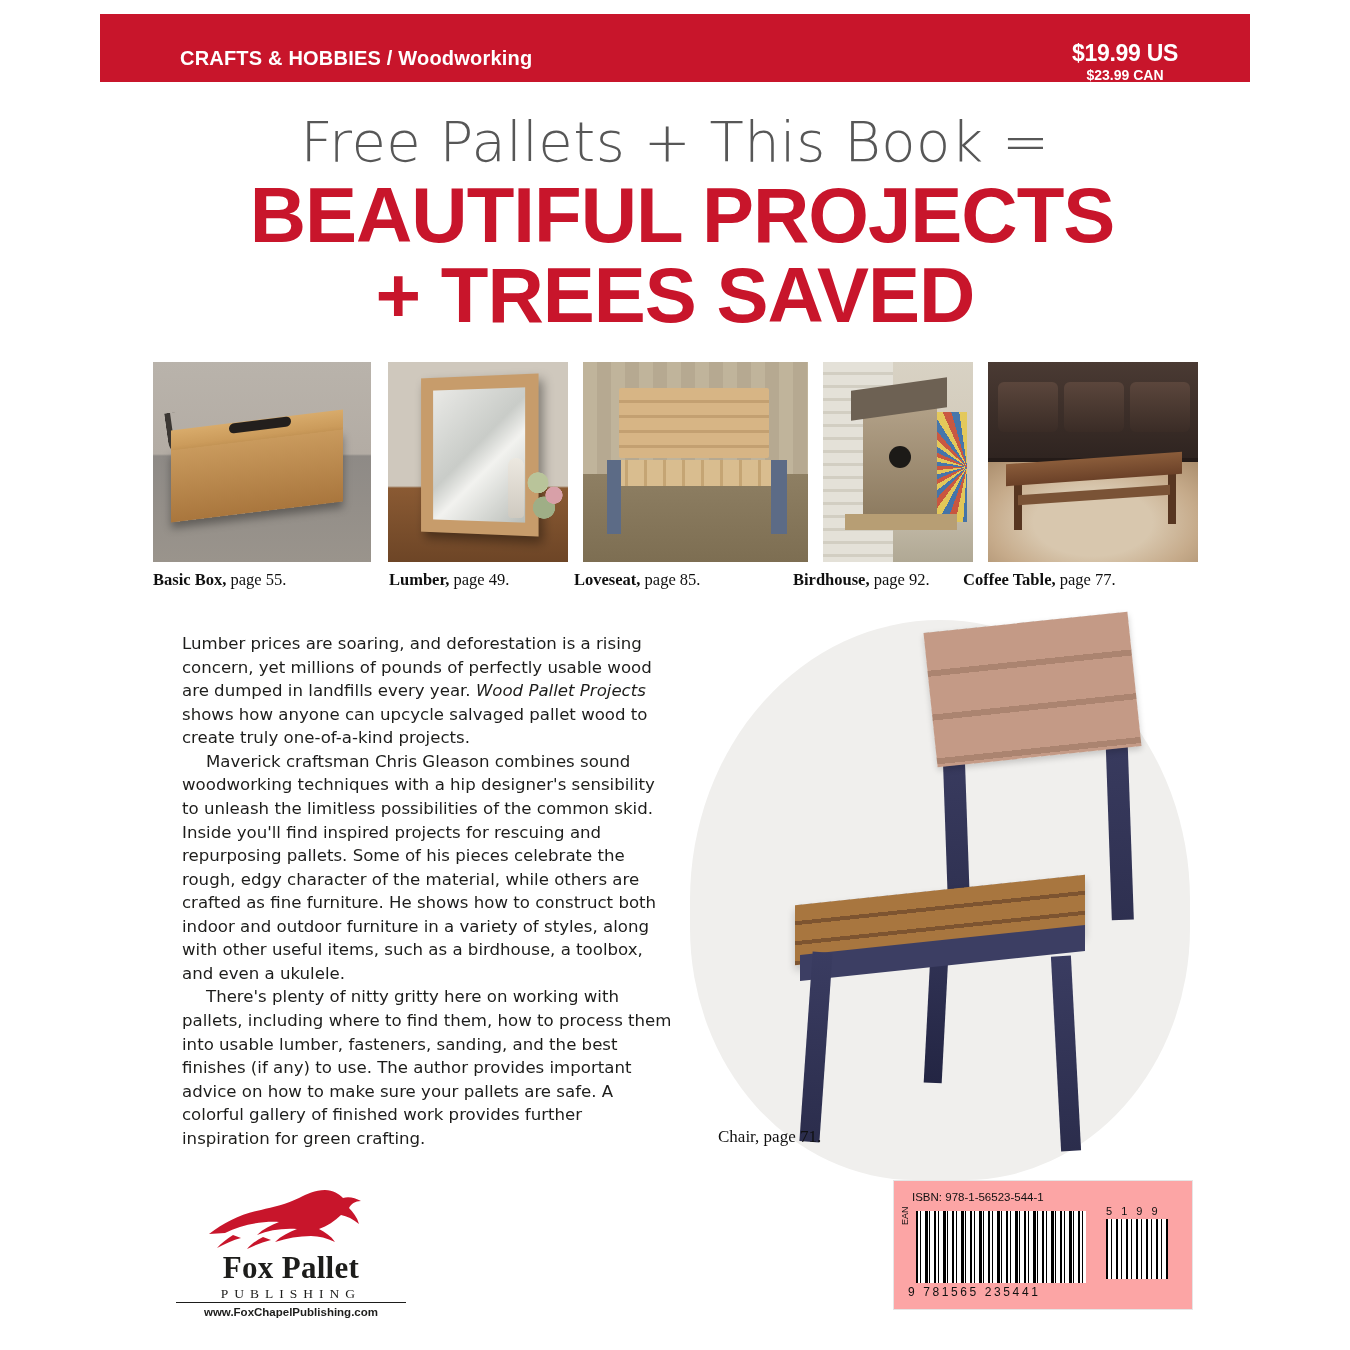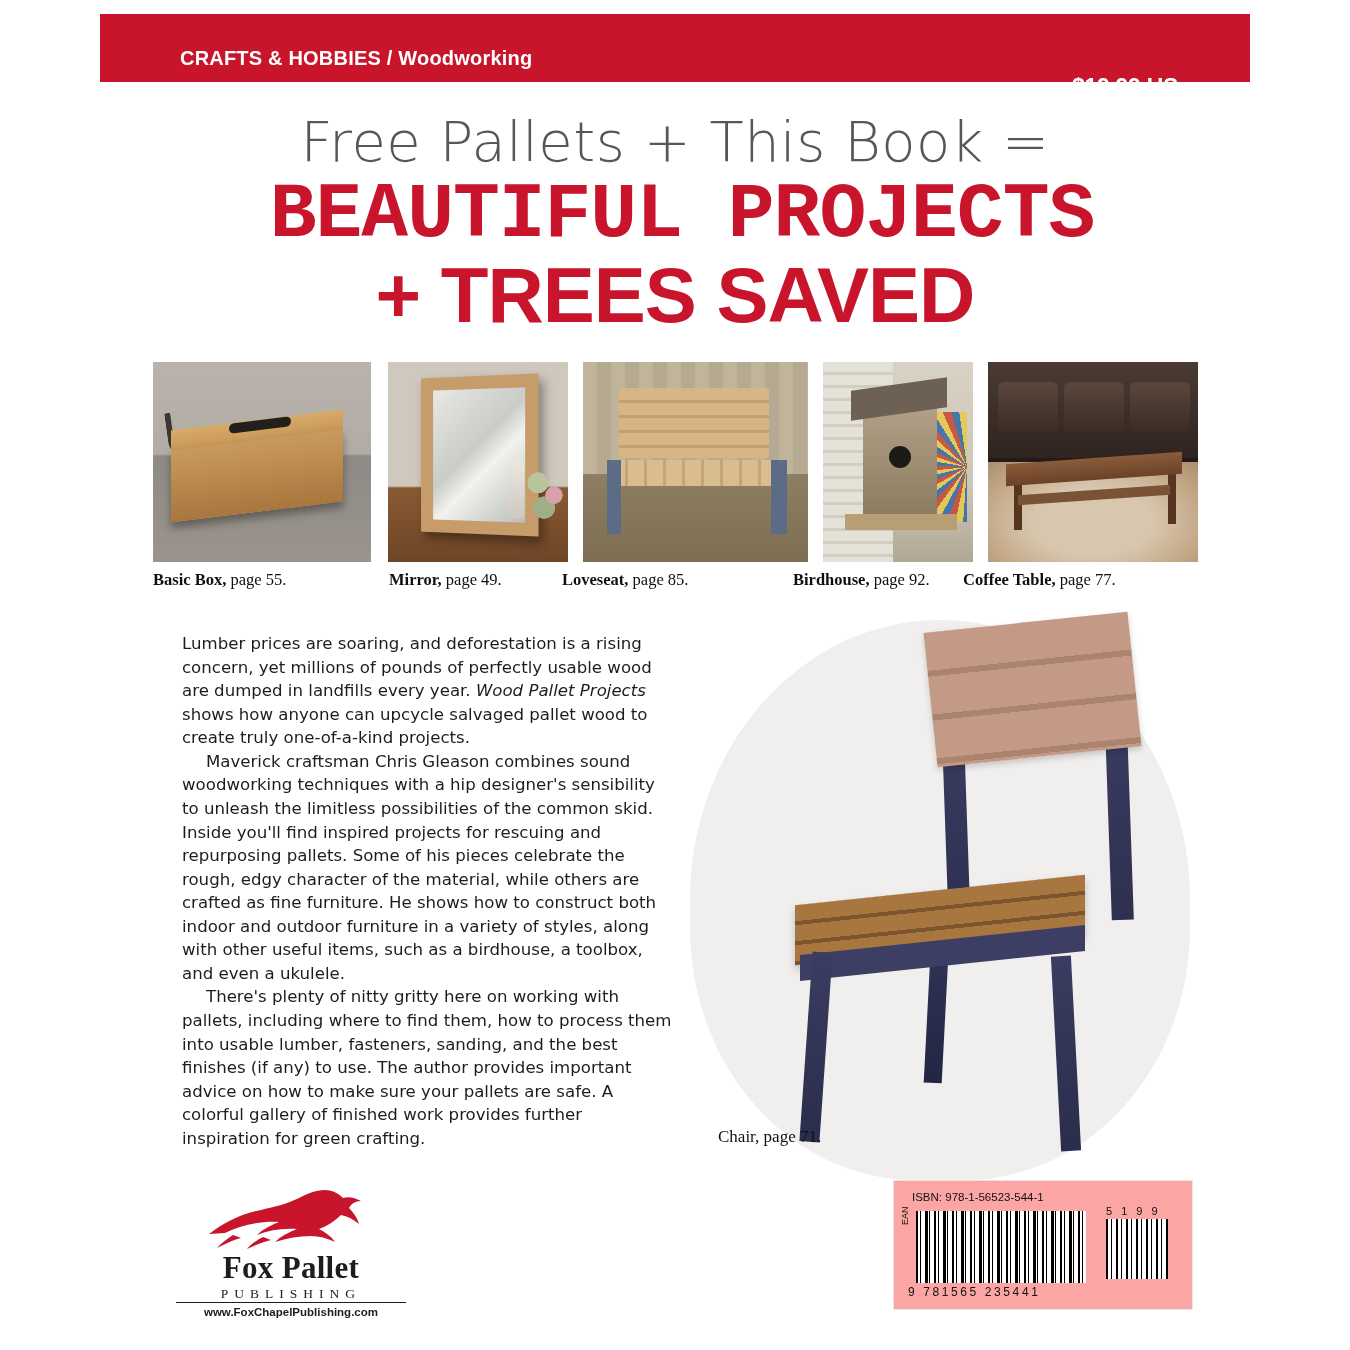--- a/index.html
+++ b/index.html
@@ -35,21 +35,20 @@
   }
   .banner-category .cat-sub {
     font-weight: bold;
   }
   .prices {
     position: absolute;
     right: 72px;
     top: 26px;
     text-align: center;
     line-height: 1.18;
-    margin-top: 34px;
   }
   .price-us {
     font-size: 23px;
     font-weight: bold;
     letter-spacing: -0.3px;
   }
   .price-can {
     font-size: 14px;
     font-weight: bold;
   }
@@ -75,21 +74,21 @@
     line-height: 1.08;
     font-family: "DejaVu Sans", sans-serif;
   }
   .headline-2 {
     color: #c8152b;
     font-size: 78px;
     font-weight: bold;
     line-height: 1.02;
     letter-spacing: -1px;
     margin-top: 4px;
-    font-family: Liberation Mono, monospace;
+    font-family: Liberation Sans, sans-serif;
     padding-left: 14px;
   }
   .headline-3 {
     color: #c8152b;
     font-size: 78px;
     font-weight: bold;
     line-height: 1.02;
     letter-spacing: -1px;
     font-family: "Liberation Sans", sans-serif;
   }
@@ -120,21 +119,21 @@
   .thumb-caption b { font-weight: bold; }
 
   .t1 { left: 0;   width: 218px; }
   .t2 { left: 235px; width: 180px; }
   .t3 { left: 430px; width: 225px; }
   .t4 { left: 670px; width: 150px; }
   .t5 { left: 835px; width: 210px; }
 
   .c1 { left: 0; }
   .c2 { left: 236px; }
-  .c3 { left: 409px; }
+  .c3 { left: 421px; }
   .c4 { left: 640px; }
   .c5 { left: 810px; }
 
   
   .scene { position: absolute; inset: 0; }
   .box-scene { background: linear-gradient(#b9b3ab 0%, #b3aca4 46%, #8e8a86 47%, #9a948c 100%); }
   .box-body {
     position: absolute; left: 18px; top: 78px; width: 172px; height: 72px;
     background: linear-gradient(#c99a5d, #a9763d);
     transform: skewY(-7deg);
@@ -466,21 +465,21 @@
   <div class="thumb t2">
     <div class="scene mirror-scene">
       <div class="mirror-frame">
           <div class="mirror-glass"></div>
         </div>
       <div class="mirror-vase"></div>
       <div class="mirror-flower"></div>
     </div>
   </div>
   <div class="thumb-caption c2">
-    <b>Mirror,</b><span> page 49.</span>
+    <b>Lumber,</b><span> page 49.</span>
   </div>
 
   <div class="thumb t3">
     <div class="scene bench-scene">
       <div class="bench-wall"></div>
       <div class="bench-back"></div>
       <div class="bench-seat"></div>
       <div class="bench-leg-l"></div>
       <div class="bench-leg-r"></div>
     </div>

